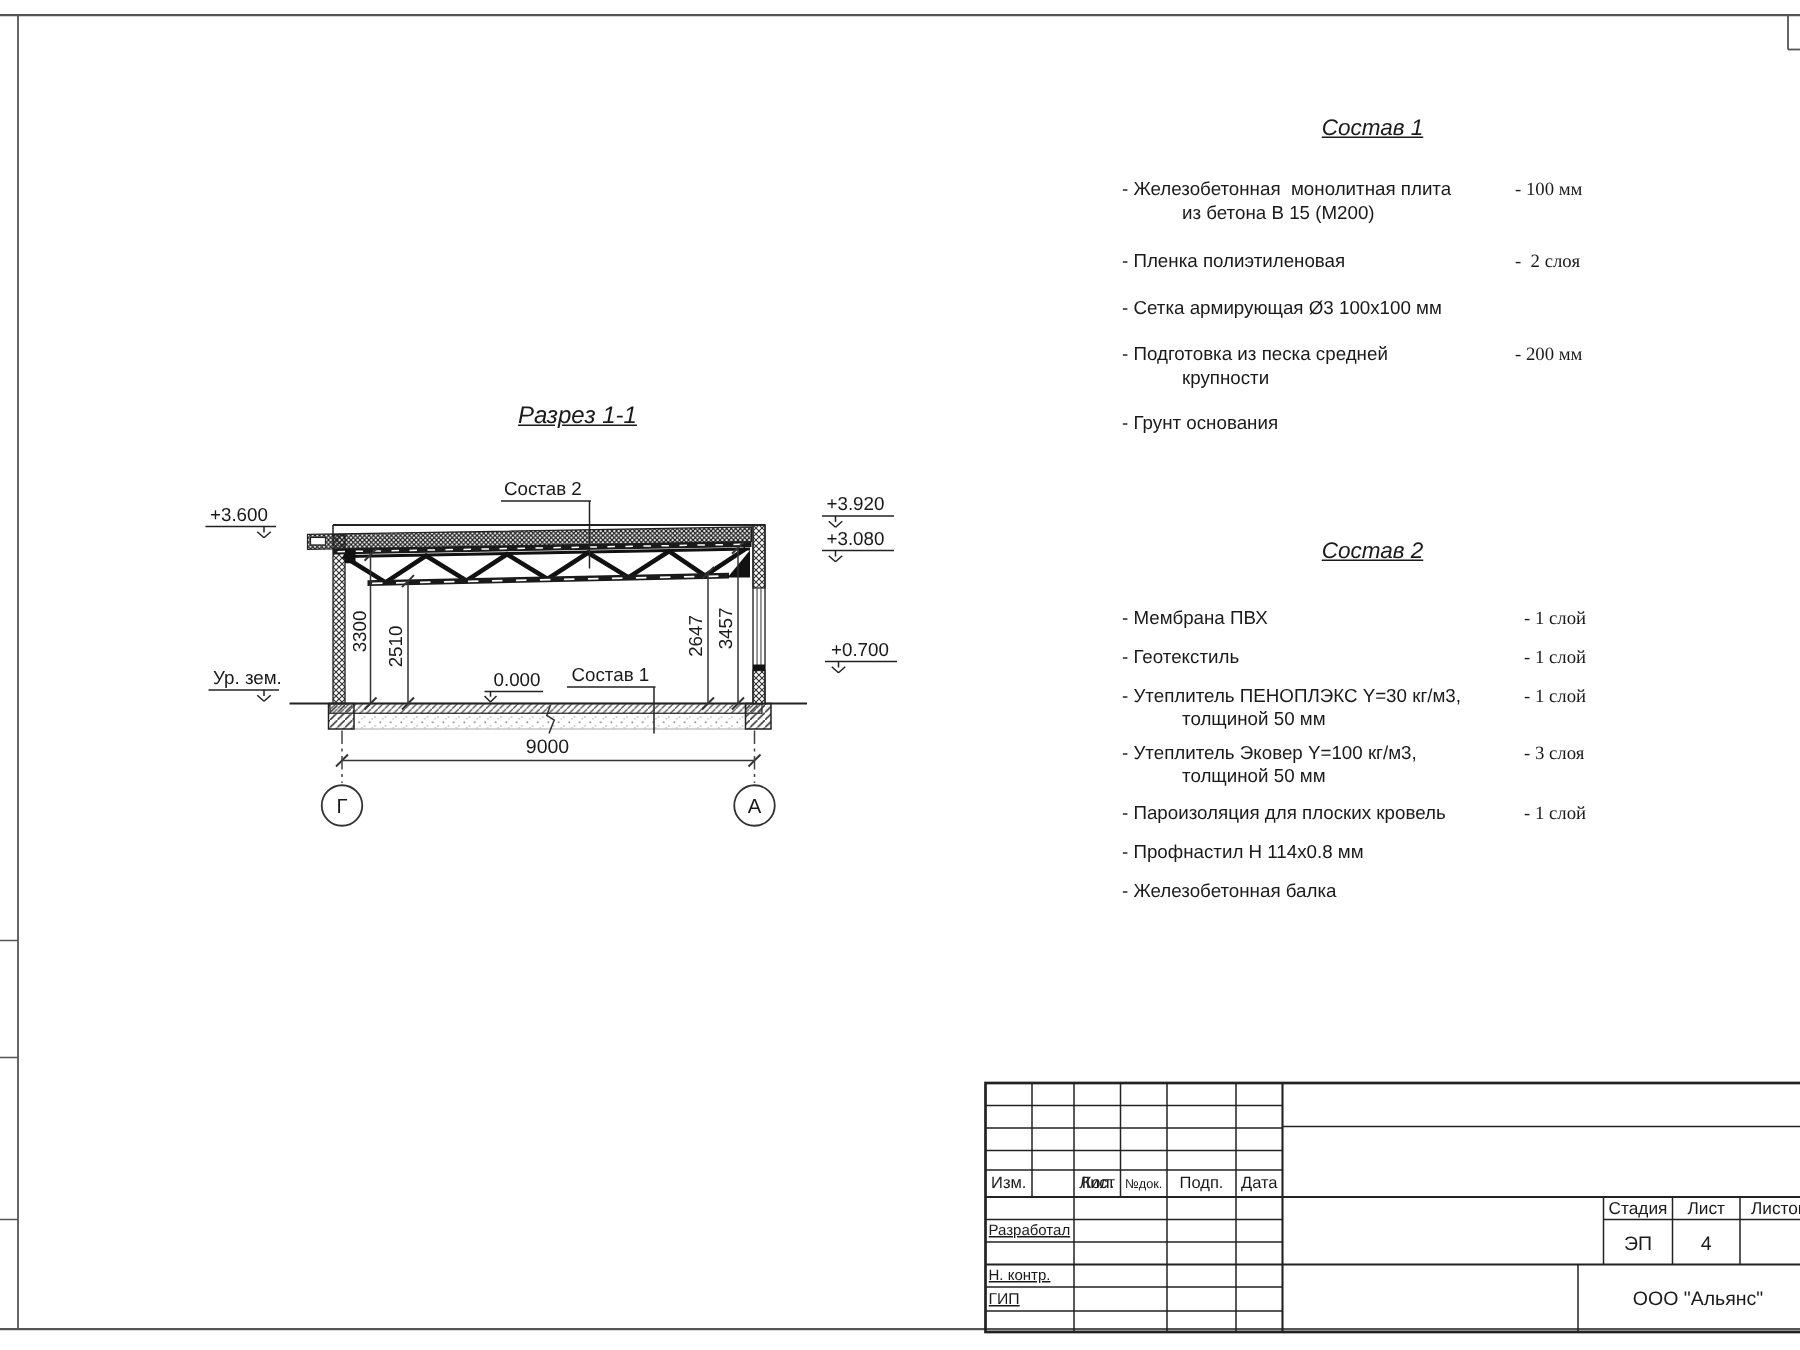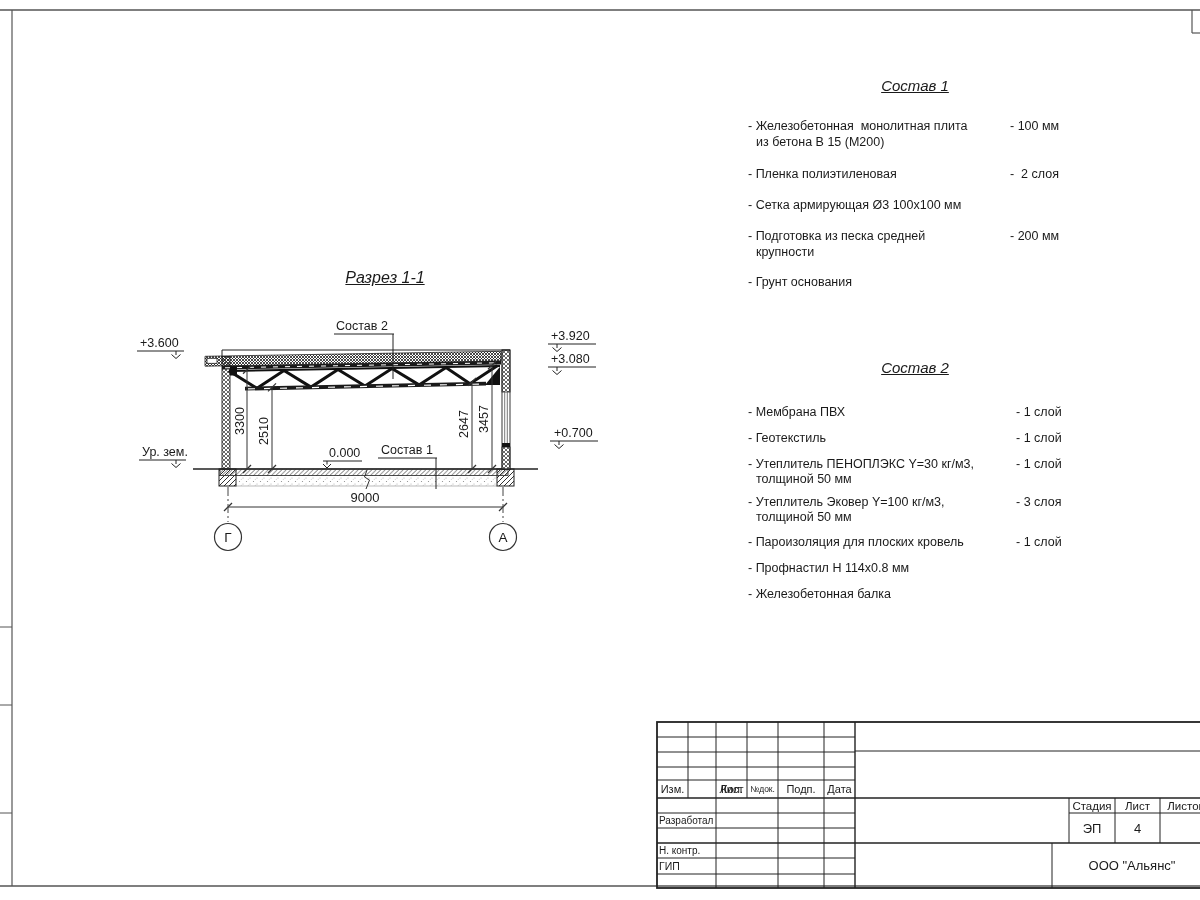--- a/index.html
+++ b/index.html
@@ -13,26 +13,26 @@
   #section-heading{left:300px;top:269px;width:170px;font-size:16px;}
   #sostav1-heading{left:830px;top:77px;width:170px;}
   #sostav2-heading{left:830px;top:359px;width:170px;}
 
   .mat-list{position:absolute;left:748px;width:340px;font-size:12.5px;line-height:16px;}
   #sostav1-list{top:110px;}
   #sostav2-list{top:397px;line-height:15px;}
   .li{position:absolute;left:0;right:0;display:flex;align-items:flex-start;}
   .li-text{width:262px;white-space:pre;}
   #sostav2-list .li-text{width:268px;}
-  .li-line2{padding-left:8px;}
-  .li-val{white-space:pre;}
+  .li-line2{padding-left:8px;margin-left:32px;}
+  .li-val{white-space:pre;font-family:Liberation Serif, serif;}
 
   .tb{position:absolute;display:flex;align-items:center;justify-content:center;
       font-size:11px;white-space:pre;overflow:hidden;}
-  .tb.left{justify-content:flex-start;}
+  .tb.left{justify-content:flex-start;text-decoration:underline;}
 </style>
 </head>
 <body>
 
 <div id="sheet">
 
   <svg id="draw-svg" viewBox="0 0 1200 900">
     <defs>
       <pattern id="xh" width="4" height="4" patternUnits="userSpaceOnUse">
         <path d="M0,4 L4,0 M0,0 L4,4" stroke="#2a2a2a" stroke-width="0.7"></path>

